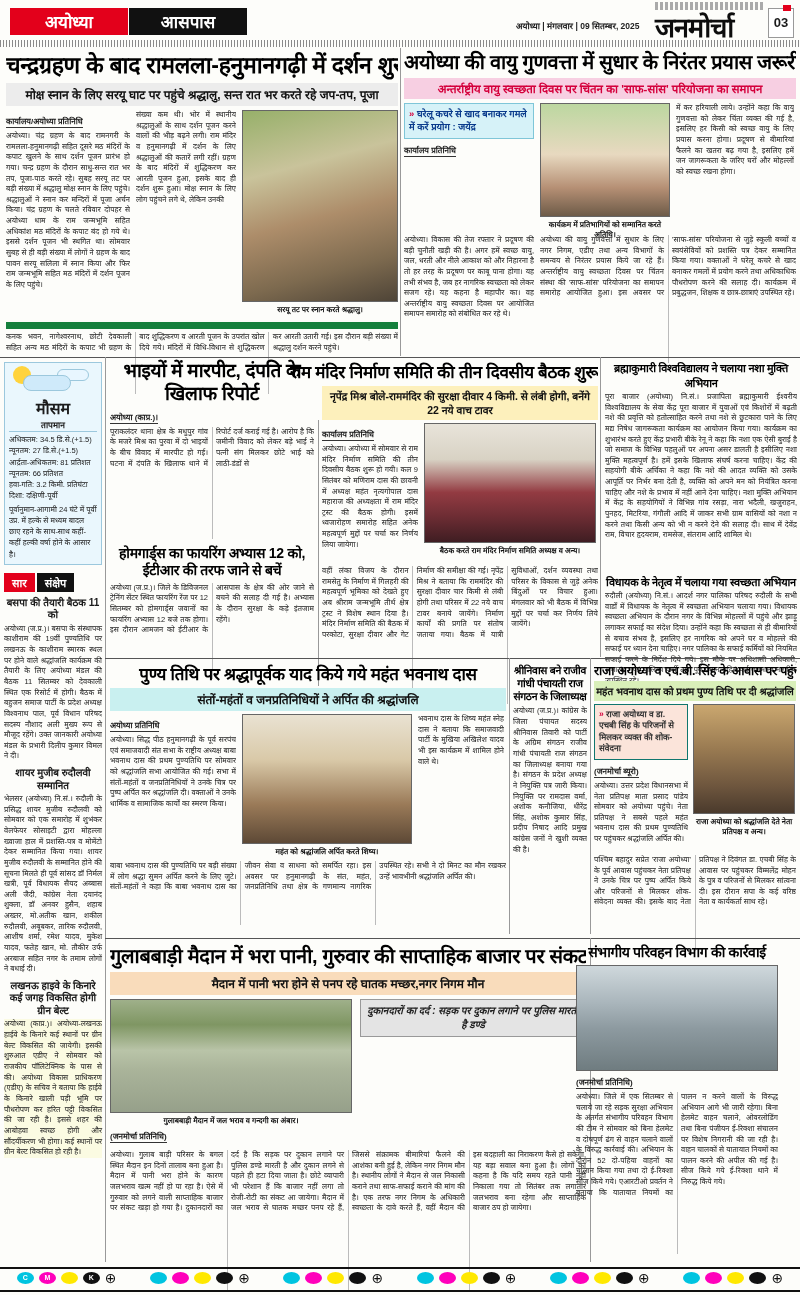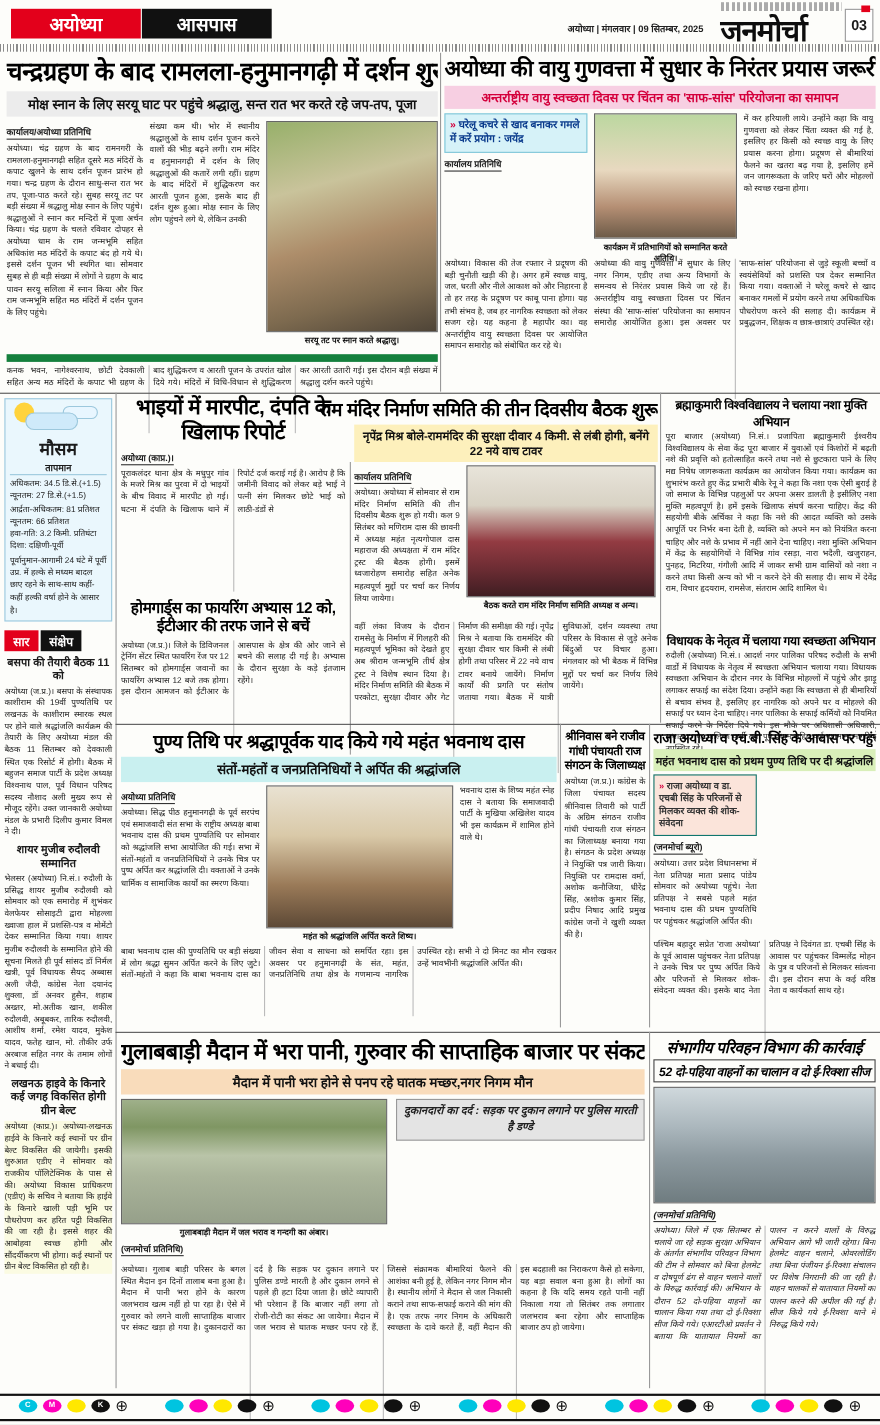--- a/index.html
+++ b/index.html
@@ -221,20 +221,24 @@
 
   <div class="abs" style="left:594px;top:662px;width:202px;height:272px;">
     <div class="hl" style="font-size:12.5px;">राजा अयोध्या व एच.बी. सिंह के आवास पर पहुंचे नेता प्रतिपक्ष</div>
     <div class="sub sub-green" style="margin-top:2px;font-size:10px;">महंत भवनाथ दास को प्रथम पुण्य तिथि पर दी श्रद्धांजलि</div>
     <div style="display:flex;gap:5px;margin-top:3px;">
       <div style="width:94px;">
         <div class="boxpink"><span class="marker">»</span> <span>राजा अयोध्या व डा. एचबी सिंह के परिजनों से मिलकर व्यक्त की शोक-संवेदना</span></div>
         <div class="byline">(जनमोर्चा ब्यूरो)</div>
         <div class="body-txt" style="height:70px;overflow:hidden;">अयोध्या। उत्तर प्रदेश विधानसभा में नेता प्रतिपक्ष माता प्रसाद पांडेय सोमवार को अयोध्या पहुंचे। नेता प्रतिपक्ष ने सबसे पहले महंत भवनाथ दास की प्रथम पुण्यतिथि पर पहुंचकर श्रद्धांजलि अर्पित की।</div>
       </div>
+      <div style="width:102px;">
+        <div class="photo" style="width:100px;height:108px;background:linear-gradient(180deg,#caa76f,#9a7b52 40%,#6e563e 75%,#4a3a2c);"></div>
+        <div class="caption">राजा अयोध्या को श्रद्धांजलि देते नेता प्रतिपक्ष व अन्य।</div>
+      </div>
     </div>
     <div class="body-txt cols2" style="margin-top:4px;height:96px;overflow:hidden;">पश्चिम बहादुर सप्रेत 'राजा अयोध्या' के पूर्व आवास पहुंचकर नेता प्रतिपक्ष ने उनके चित्र पर पुष्प अर्पित किये और परिजनों से मिलकर शोक-संवेदना व्यक्त की। इसके बाद नेता प्रतिपक्ष ने दिवंगत डा. एचबी सिंह के आवास पर पहुंचकर विम्मलेंद्र मोहन के पुत्र व परिजनों से मिलकर सांत्वना दी। इस दौरान सपा के कई वरिष्ठ नेता व कार्यकर्ता साथ रहे।</div>
   </div>
 
   <div class="abs hrule" style="left:105px;top:938px;width:695px;"></div>
 
   <div class="abs" style="left:110px;top:942px;width:476px;height:318px;">
     <div class="hl" style="font-size:20px;">गुलाबबाड़ी मैदान में भरा पानी, गुरुवार की साप्ताहिक बाजार पर संकट</div>
     <div class="sub sub-peach" style="margin-top:3px;">मैदान में पानी भरा होने से पनप रहे घातक मच्छर,नगर निगम मौन</div>
     <div style="display:flex;gap:8px;margin-top:4px;">
@@ -245,23 +249,22 @@
       </div>
       <div style="width:226px;">
         <div class="boxgray">दुकानदारों का दर्द : सड़क पर दुकान लगाने पर पुलिस मारती है डण्डे</div>
       </div>
     </div>
     <div class="body-txt cols4" style="margin-top:4px;height:142px;overflow:hidden;">अयोध्या। गुलाब बाड़ी परिसर के बगल स्थित मैदान इन दिनों तालाब बना हुआ है। मैदान में पानी भरा होने के कारण जलभराव खत्म नहीं हो पा रहा है। ऐसे में गुरुवार को लगने वाली साप्ताहिक बाजार पर संकट खड़ा हो गया है। दुकानदारों का दर्द है कि सड़क पर दुकान लगाने पर पुलिस डण्डे मारती है और दुकान लगने से पहले ही हटा दिया जाता है। छोटे व्यापारी भी परेशान हैं कि बाजार नहीं लगा तो रोजी-रोटी का संकट आ जायेगा। मैदान में जल भराव से घातक मच्छर पनप रहे हैं, जिससे संक्रामक बीमारियां फैलने की आशंका बनी हुई है, लेकिन नगर निगम मौन है। स्थानीय लोगों ने मैदान से जल निकासी कराने तथा साफ-सफाई कराने की मांग की है। एक तरफ नगर निगम के अधिकारी स्वच्छता के दावे करते हैं, वहीं मैदान की इस बदहाली का निराकरण कैसे हो सकेगा, यह बड़ा सवाल बना हुआ है। लोगों का कहना है कि यदि समय रहते पानी नहीं निकाला गया तो सितंबर तक लगातार जलभराव बना रहेगा और साप्ताहिक बाजार ठप हो जायेगा।</div>
   </div>
 
   <div class="abs vrule" style="left:590px;top:938px;height:324px;"></div>
 
-  <div class="abs" style="left:594px;top:942px;width:202px;height:318px;font-style:italic;">
+  <div class="abs" style="left:576px;top:942px;width:202px;height:318px;">
     <div class="hl" style="font-size:14px;">संभागीय परिवहन विभाग की कार्रवाई</div>
-    <div class="hl2" style="font-size:11px;border:1px solid #444;padding:2px;margin-top:2px;">52 दो-पहिया वाहनों का चालान व दो ई-रिक्शा सीज</div>
     <div class="photo" style="width:200px;height:104px;margin-top:4px;background:linear-gradient(180deg,#cfd8dc,#aab6bc 35%,#8d9aa0 60%,#6f7c80);"></div>
     <div class="byline" style="margin-top:3px;">(जनमोर्चा प्रतिनिधि)</div>
     <div class="body-txt cols2" style="height:162px;overflow:hidden;">अयोध्या। जिले में एक सितम्बर से चलाये जा रहे सड़क सुरक्षा अभियान के अंतर्गत संभागीय परिवहन विभाग की टीम ने सोमवार को बिना हेलमेट व दोषपूर्ण ढंग से वाहन चलाने वालों के विरुद्ध कार्रवाई की। अभियान के दौरान 52 दो-पहिया वाहनों का चालान किया गया तथा दो ई-रिक्शा सीज किये गये। एआरटीओ प्रवर्तन ने बताया कि यातायात नियमों का पालन न करने वालों के विरुद्ध अभियान आगे भी जारी रहेगा। बिना हेलमेट वाहन चलाने, ओवरलोडिंग तथा बिना पंजीयन ई-रिक्शा संचालन पर विशेष निगरानी की जा रही है। वाहन चालकों से यातायात नियमों का पालन करने की अपील की गई है। सीज किये गये ई-रिक्शा थाने में निरुद्ध किये गये।</div>
   </div>
 
   <div class="abs footer-bar" style="left:0;top:1267px;width:800px;"></div>
   <div class="abs" style="left:0;top:1272px;width:800px;display:flex;justify-content:space-around;">
     <div class="marks">
       <span class="dot dc">C</span>
         <span class="dot dm">M</span>

